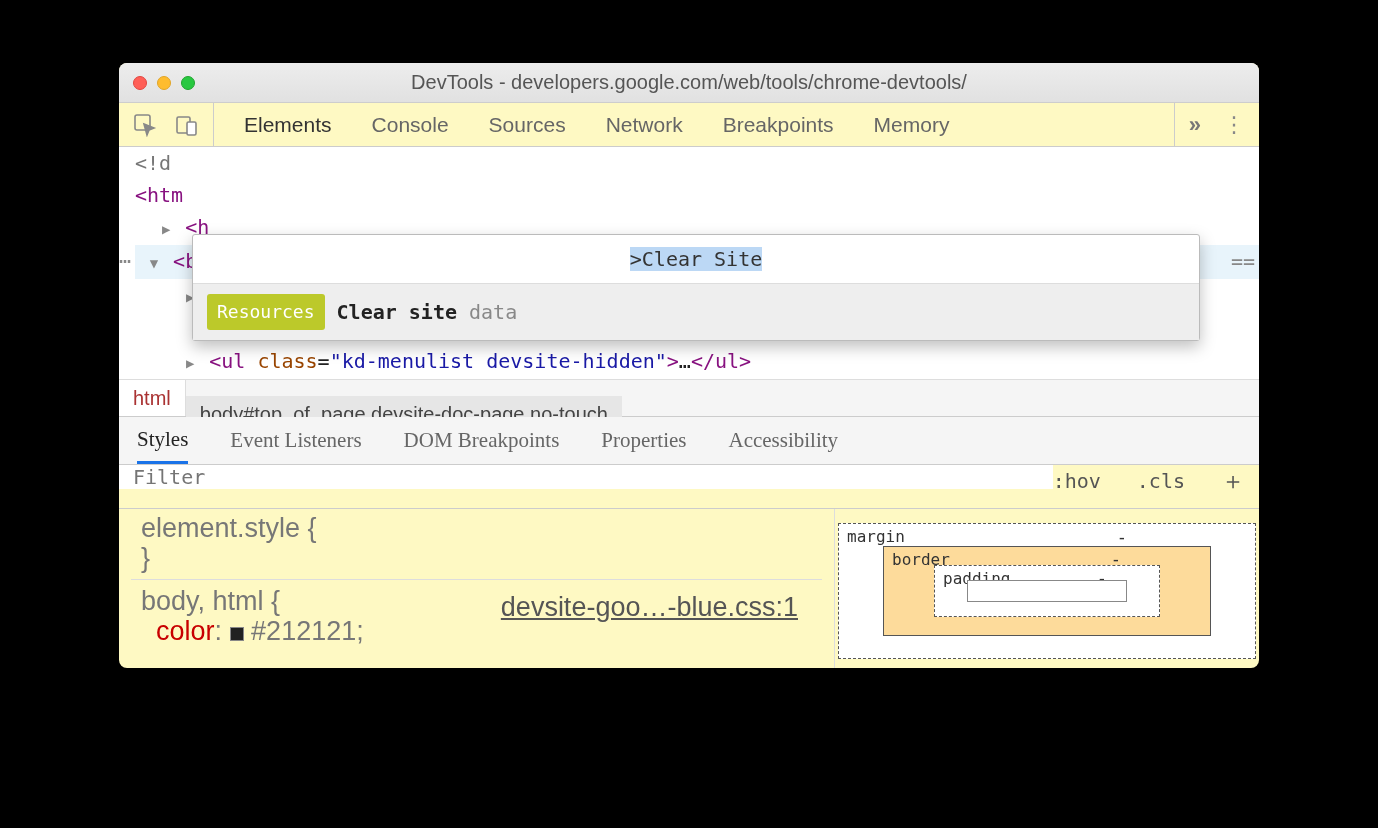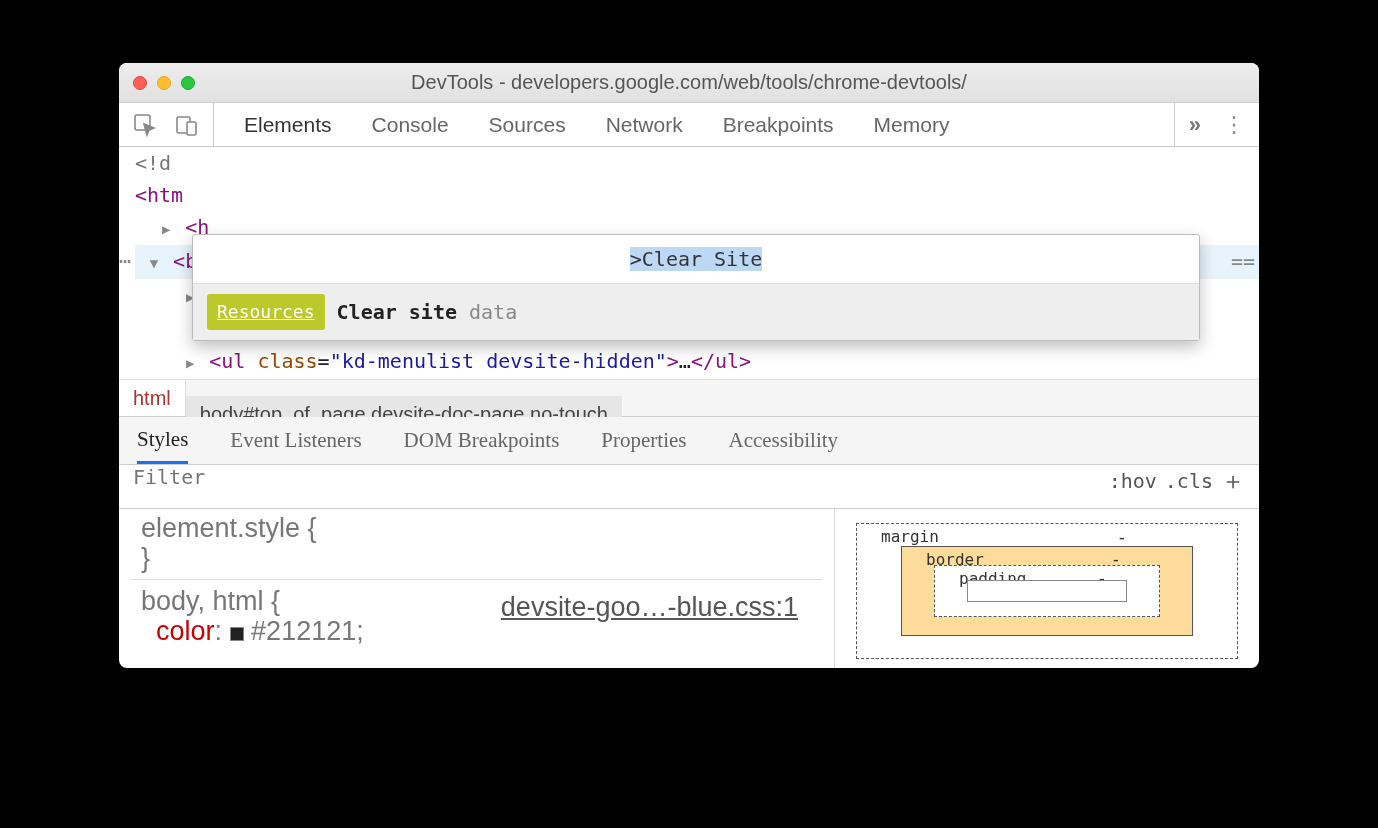--- a/index.html
+++ b/index.html
@@ -9,21 +9,21 @@
     height: 828px;
     font-family: -apple-system, "Helvetica Neue", Arial, sans-serif;
     overflow: hidden;
   }
   .window {
     position: absolute;
     left: 119px;
     top: 63px;
     width: 1140px;
     height: 605px;
-    background: #ffffff;
+    background: #fef9c3;
     border-radius: 8px;
     box-shadow: 0 10px 40px rgba(0,0,0,0.5);
     overflow: hidden;
     display: flex;
     flex-direction: column;
   }
   .titlebar {
     height: 40px;
     background: linear-gradient(#ededed,#e1e1e1);
     border-bottom: 1px solid #cdcdcd;
@@ -90,21 +90,21 @@
     padding:8px 14px; font-size:20px; color:#333;
     border-bottom:1px solid #ddd;
     text-align:center;
   }
   .cmd-input .sel { background:#bcd8f5; }
   .cmd-result {
     padding:10px 14px; font-size:20px; display:flex; gap:12px; align-items:center;
     background:#eee;
   }
   .badge {
-    background:#bcc92a; color:#fff; padding:2px 10px; border-radius:3px; font-size:18px; font-weight:500;text-decoration:underline;
+    background:#bcc92a; color:#fff; padding:2px 10px; border-radius:3px; font-size:18px; font-weight:500;
   }
   .cmd-text .bold { font-weight:600; color:#222; }
   .cmd-text .light { color:#888; }
 
   .breadcrumb {
     height: 38px; background:#f5f5f5; border-top:1px solid #ddd; border-bottom:1px solid #ccc;
     display:flex; align-items:center; font-size:20px;
   }
   .bc-item { padding:0 14px; color:#444; }
   .bc-item.first { color:#a33; background:#fff; height:100%; display:flex; align-items:center; border-right:1px solid #ddd;}
@@ -116,45 +116,45 @@
   }
   .subtabs .st.active { color:#222; border-bottom:3px solid #1a73e8; height:100%; display:flex; align-items:center;}
 
   .filterbar {
     height:44px; display:flex; align-items:flex-start; border-bottom:1px solid #ccc;
     font-family: Menlo, monospace; font-size:20px; color:#888;
   }
   .filterbar input {
     flex:1; border:none; outline:none; font:inherit; color:#888; padding:0 14px; background:#fff;
   }
-  .filt-right { display:flex; gap:8px; padding-right:14px; align-items:center; color:#555;}
+  .filt-right { display:flex; gap:36px; padding-right:14px; align-items:center; color:#555;}
   .plus { font-size:24px; }
 
   .styles-body {
     flex:1; display:flex;
   }
   .styles-left {
     flex:1; font-family: Liberation Sans, sans-serif; font-size:27px; line-height:30px;
     padding:4px 22px; position:relative;
   }
   .sep { border-top:1px solid #ddd; margin:6px -10px; }
   .src { position:absolute; right:14px; text-decoration:underline; color:#555;margin-top:6px;}
   .prop { color:#c80000; }
   .swatch { display:inline-block; width:14px; height:14px; background:#212121; border:1px solid #888; vertical-align:-1px;}
   .styles-right {
     width:425px; border-left:1px solid #ddd; padding:14px 0 0 0;
     display:flex; justify-content:center;
   }
   .boxmodel { position:relative; font-family: Menlo, monospace; font-size:16px; color:#333; }
   .bm { position:relative; text-align:center; }
   .bm.margin { border:1.5px dashed #555; padding:22px 44px; background:#fff;}
-  .bm.border { border:1.5px solid #555; padding:18px 32px; background:#fddb9b;}
+  .bm.border { border:1.5px solid #555; padding:18px 50px; background:#fddb9b;}
   .bm.padding { border:1.5px dashed #555; padding:14px 32px; background:#fff;}
   .bm.content { border:1.5px solid #888; width:160px; height:22px; background:#fff;}
-  .bm-label { position:absolute; top:3px; left:24px; font-size:16px;}
+  .bm-label { position:absolute; top:3px; left:8px; font-size:16px;}
   .bm-val { position:absolute; font-size:17px;}
   .bm.margin > .bm-val { top:3px; right:50%; transform:translateX(80px);}
   .bm.border > .bm-val { top:2px; right:50%; transform:translateX(74px);}
   .bm.padding > .bm-val { top:2px; right:50%; transform:translateX(60px);}
 </style>
 </head>
 <body>
 
 <div class="window">
 

